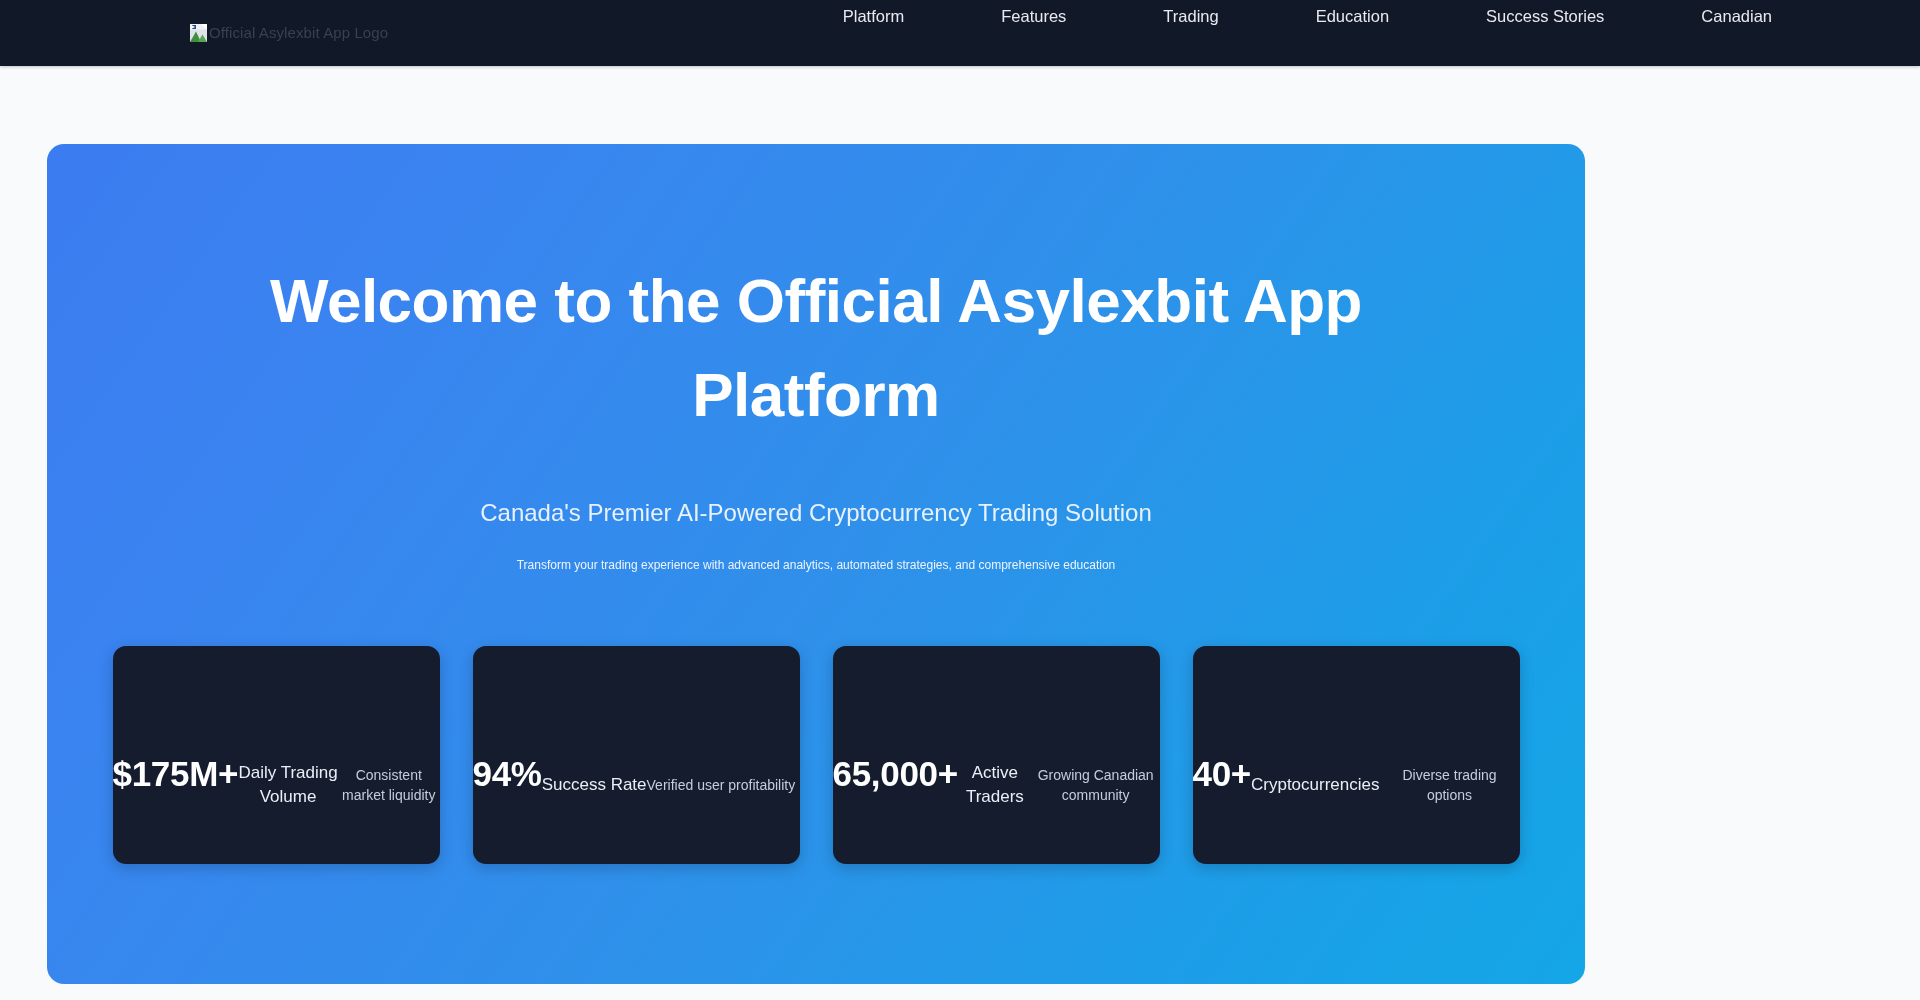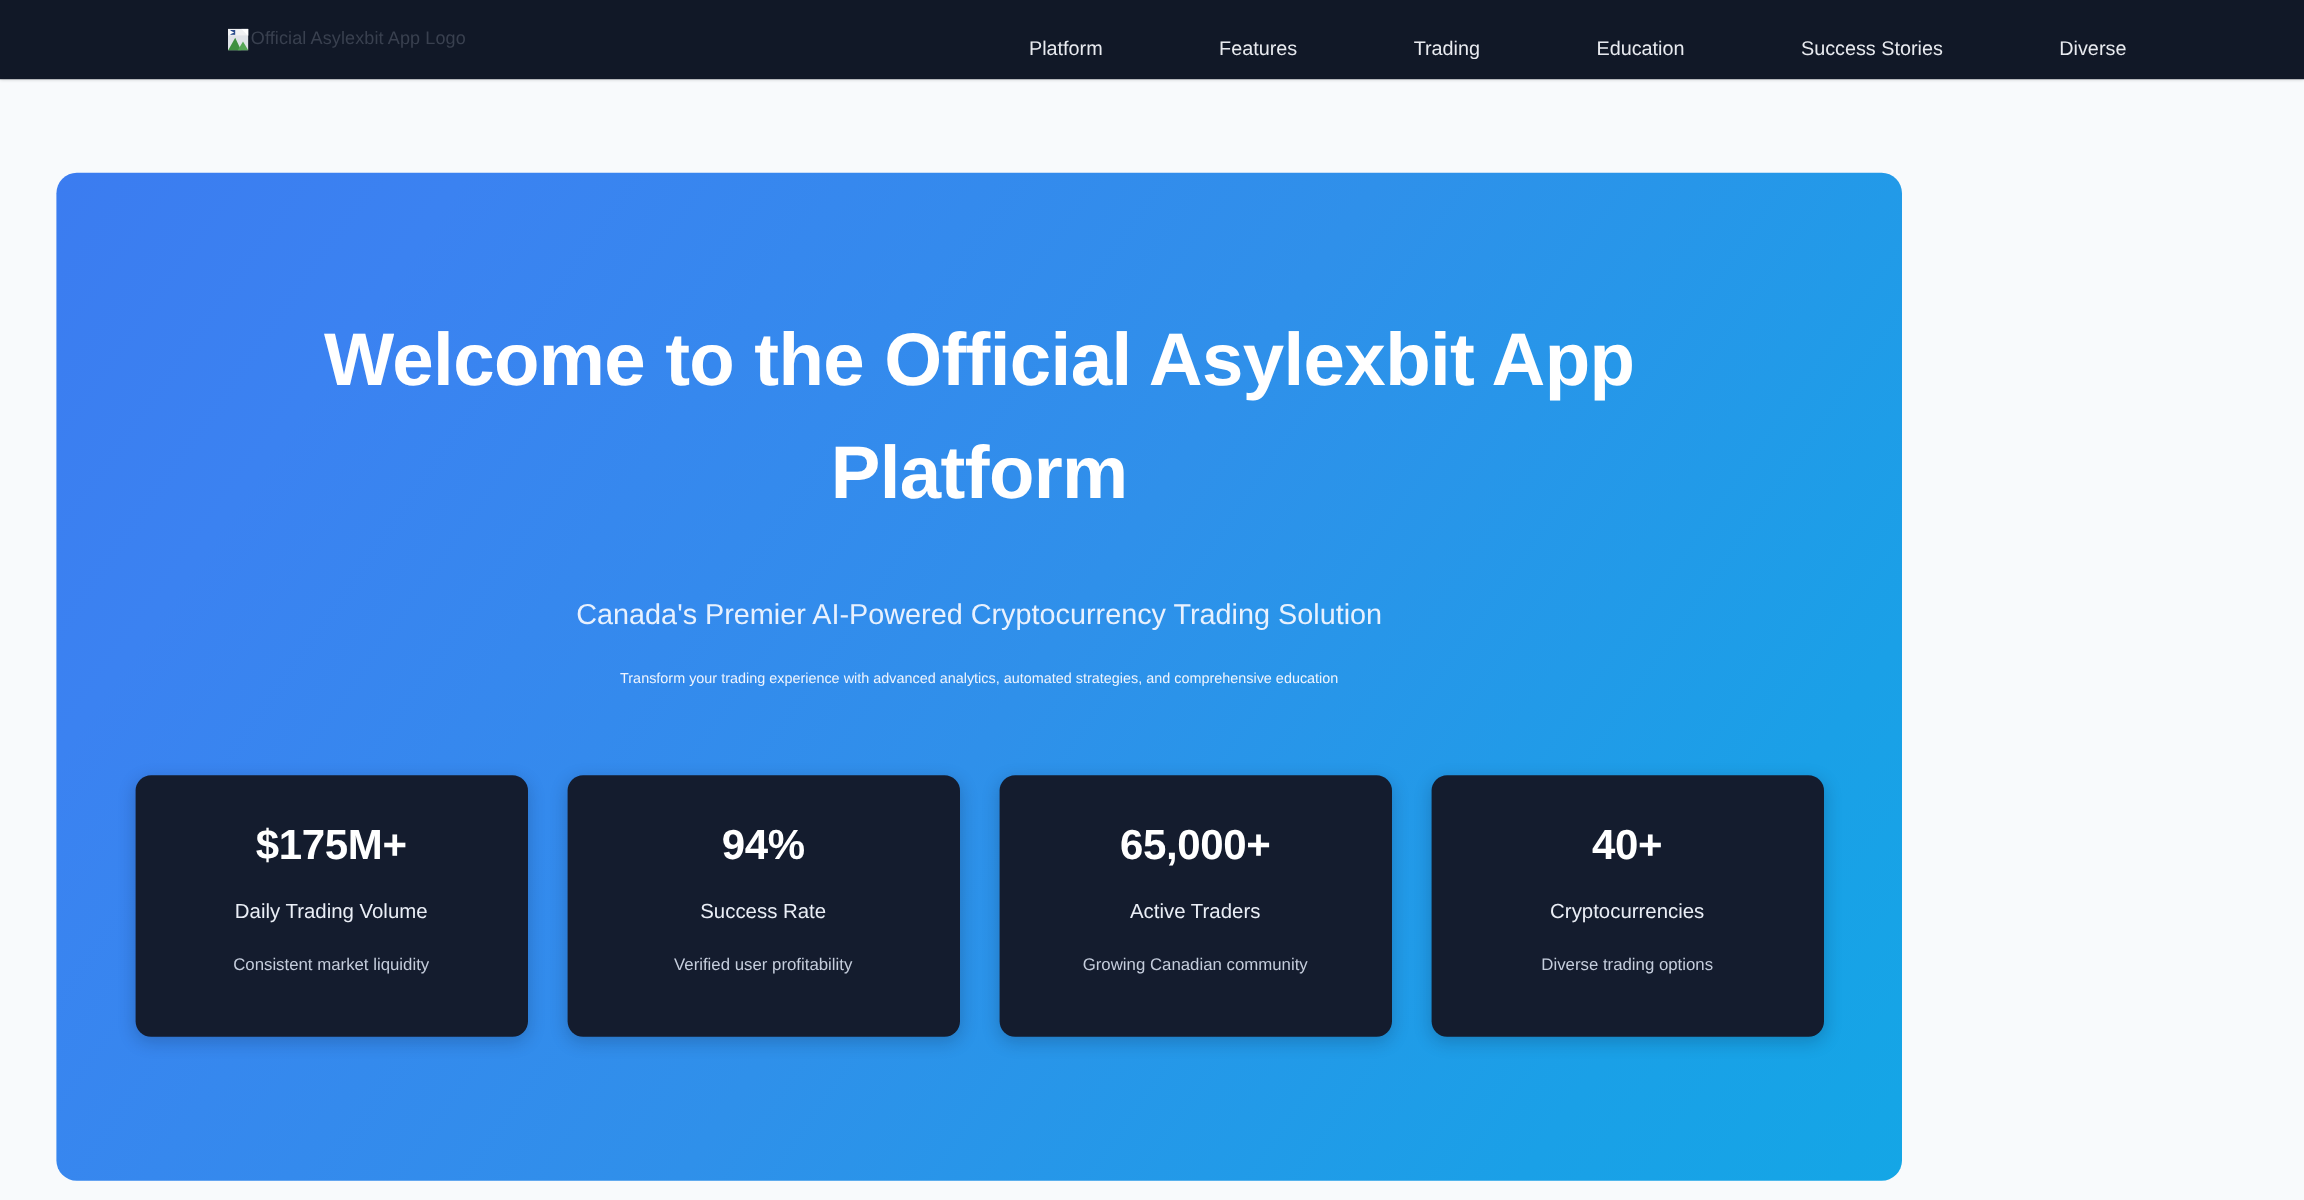--- a/index.html
+++ b/index.html
@@ -55,21 +55,21 @@
     white-space: nowrap;
     letter-spacing: 0.1px;
   }
 
   .nav-links {
     position: absolute;
     right: 0;
     top: 0;
     height: 82px;
     display: flex;
-    align-items: center;
+    align-items: flex-start;
     padding-right: 148px;
   }
 
   .nav-link {
     color: #e8eaef;
     font-size: 16.5px;
     line-height: 1;
     text-decoration: none;
     white-space: nowrap;
     padding: 8px 0;
@@ -154,21 +154,20 @@
     gap: 33px;
     padding-bottom: 60px;
   }
 
   .stat-card {
     width: 327px;
     height: 218px;
     background: #141c2e;
     border-radius: 13px;
     display: flex;
-    flex-direction: column;
     align-items: center;
     justify-content: flex-start;
     padding-top: 38px;
     box-shadow: 0 4px 14px rgba(10,20,40,0.22);
   }
 
   .stat-value {
     font-size: 35px;
     line-height: 42px;
     font-weight: 700;
@@ -211,21 +210,21 @@
     </span>
     <span class="nav-logo-alt">Official Asylexbit App Logo</span>
   </div>
 
   <nav class="nav-links">
     <a class="nav-link" href="#">Platform</a>
     <a class="nav-link" href="#">Features</a>
     <a class="nav-link" href="#">Trading</a>
     <a class="nav-link" href="#">Education</a>
     <a class="nav-link" href="#">Success Stories</a>
-    <a class="nav-link" href="#">Diverse</a>
+    <a class="nav-link" href="#">Canadian</a>
   </nav>
 
 </header>
 
 <main class="page-body">
   <section class="hero">
 
     <h1 class="hero-title">Welcome to the Official Asylexbit App Platform</h1>
 
     <p class="hero-subtitle">Canada's Premier AI-Powered Cryptocurrency Trading Solution</p>

